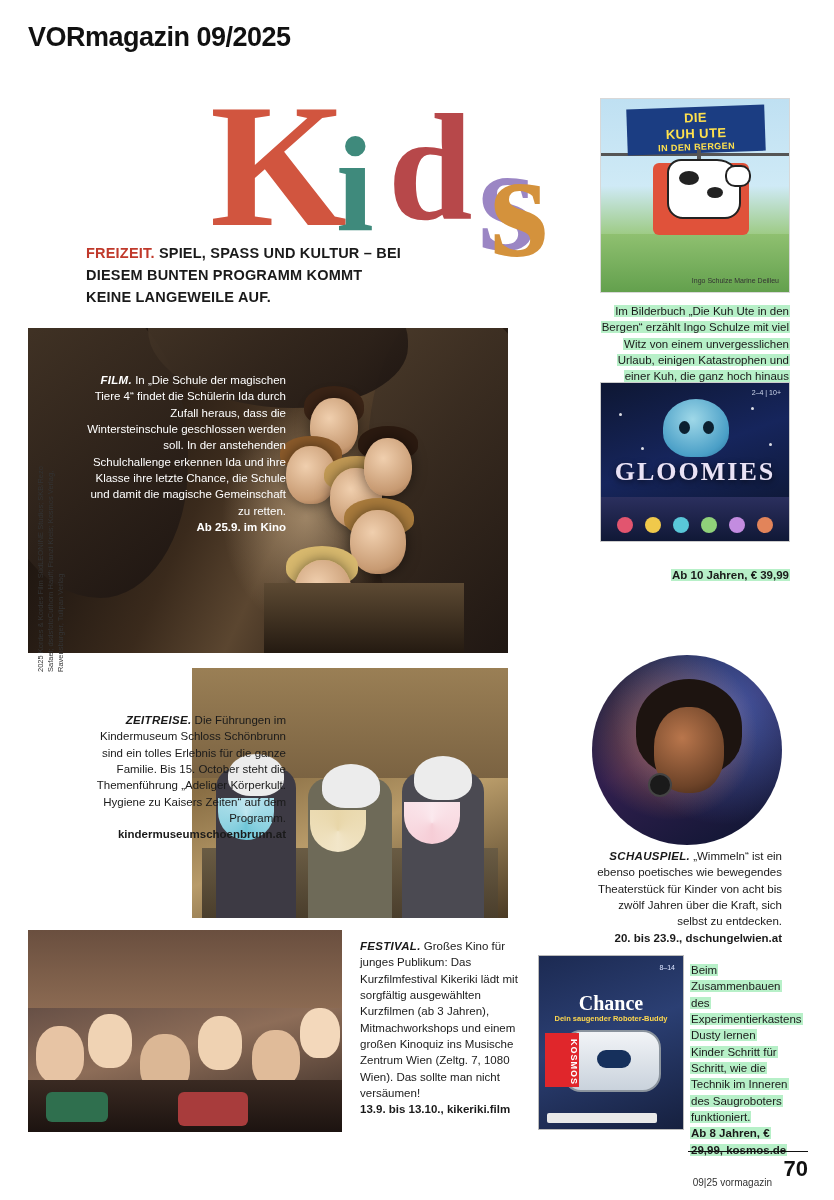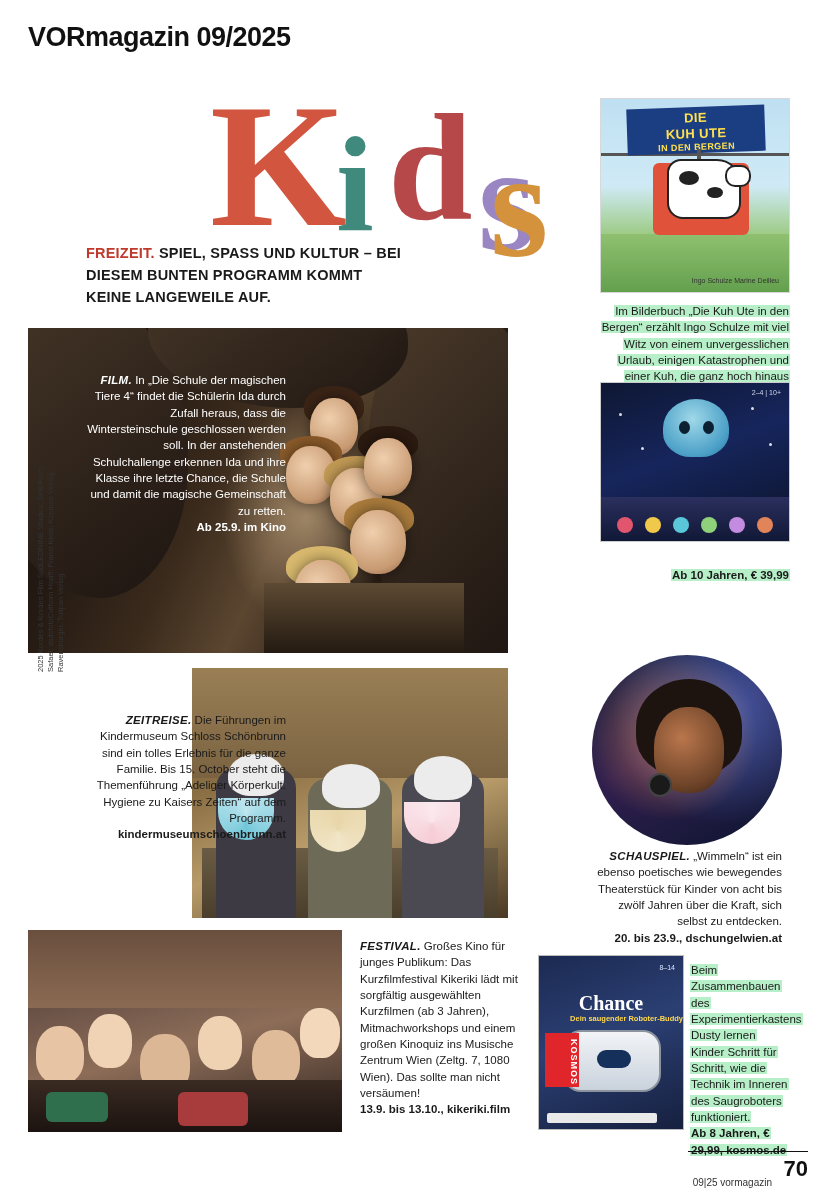--- a/index.html
+++ b/index.html
@@ -257,21 +257,21 @@
     position: absolute; left: 6px; bottom: 42px; width: 34px; height: 54px;
     background: #e0262b; color: #fff; font-size: 9px; font-weight: 800;
     writing-mode: vertical-rl; text-align: center; letter-spacing: 1px;
     padding-top: 4px;
   }
   .dusty-title {
     position: absolute; top: 36px; left: 0; width: 100%; text-align: center;
     color: #fff; font-size: 20px; font-weight: 800; font-family: "Liberation Serif", serif;
   }
   .dusty-sub {
-    position: absolute; top: 58px; left: 0; width: 100%; text-align: right;
+    position: absolute; top: 58px; left: 0; width: 100%; text-align: center;
     color: #ffd84d; font-size: 7.5px; font-weight: 700;
   }
   .dusty-age {
     position: absolute; top: 8px; right: 8px; font-size: 7px; color: #dbe4ff;
   }
 
   
   #side-credit {
     position: absolute;
     left: 36px; top: 672px;
@@ -373,20 +373,21 @@
 <div class="photo" id="gloomies">
   <div class="gl-age">2–4  |  10+</div>
   <div class="gl-star" style="left:18px;top:30px;"></div>
   <div class="gl-star" style="left:150px;top:24px;"></div>
   <div class="gl-star" style="left:40px;top:64px;"></div>
   <div class="gl-star" style="left:168px;top:60px;"></div>
   <div class="gl-ghost">
     <div class="gl-eye" style="left:16px;"></div>
     <div class="gl-eye" style="left:40px;"></div>
   </div>
+  <div class="gl-title">GLOOMIES</div>
   <div style="position:absolute;bottom:0;left:0;width:100%;height:44px;background:linear-gradient(#2b2f5e,#101836);"></div>
   <div class="gl-flower" style="left:16px;background:#e2556f;"></div>
   <div class="gl-flower" style="left:44px;background:#f0c94b;"></div>
   <div class="gl-flower" style="left:72px;background:#59c7d8;"></div>
   <div class="gl-flower" style="left:100px;background:#8fd17a;"></div>
   <div class="gl-flower" style="left:128px;background:#c38ce0;"></div>
   <div class="gl-flower" style="left:156px;background:#e2845a;"></div>
 </div>
 
 <div class="cap right-align" style="left:600px;top:551px;width:190px;">

